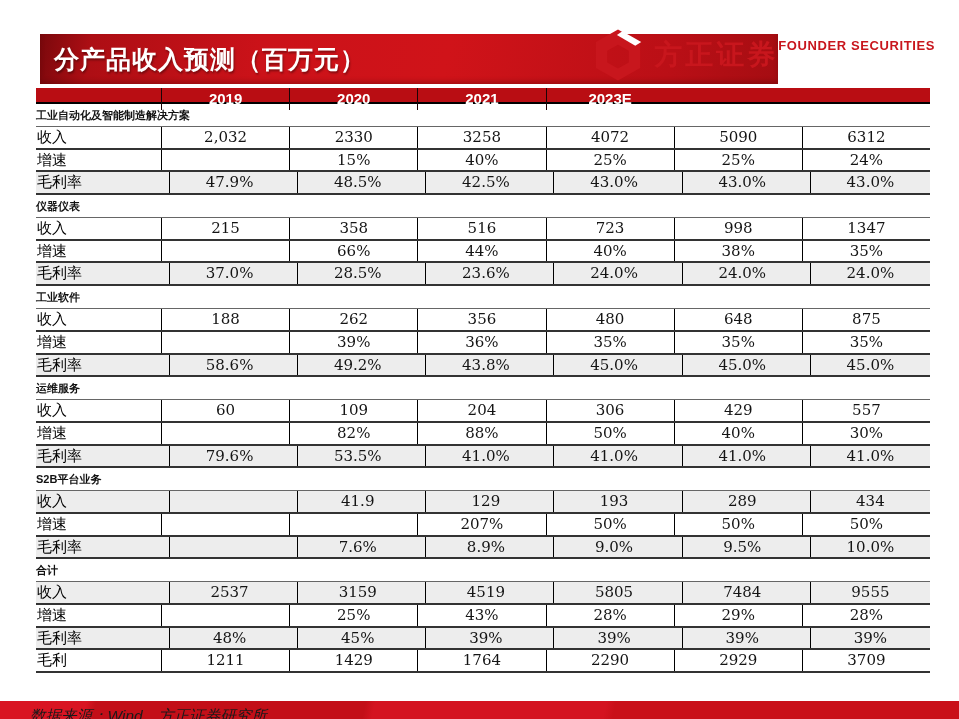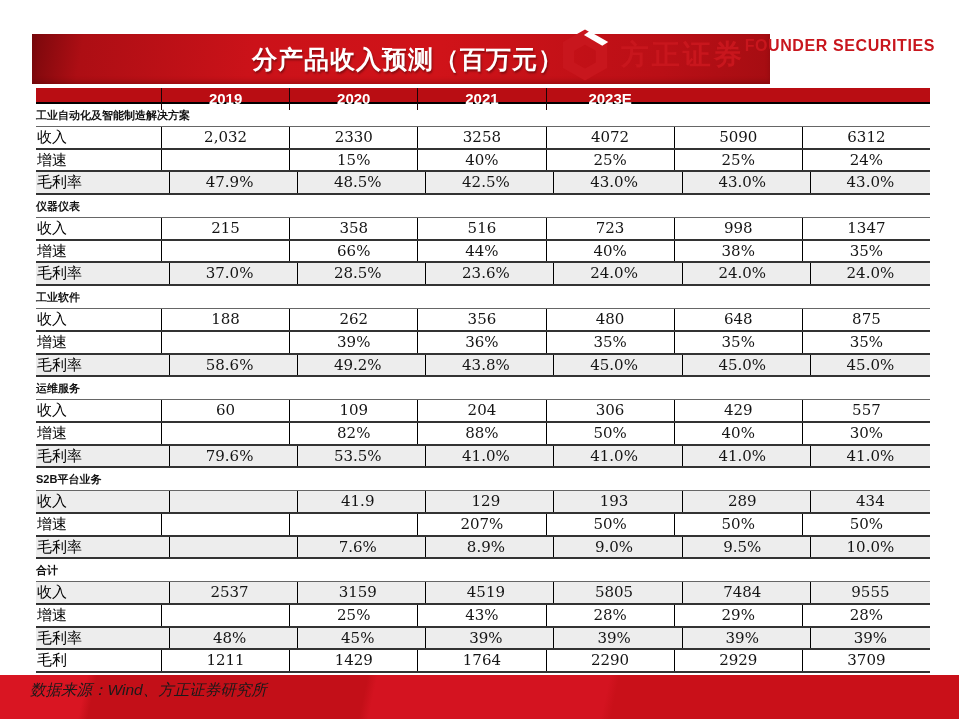--- a/index.html
+++ b/index.html
@@ -7,47 +7,46 @@
   body {
     font-family: "Liberation Sans", "DejaVu Sans", sans-serif;
     background: #ffffff;
     position: relative;
     overflow: hidden;
   }
   .page { position: absolute; inset: 0; }
 
   
   .banner {
-    position: absolute; left: 32px; top: 34px;
+    position: absolute; left: 40px; top: 34px;
     width: 738px; height: 50px;
     background: linear-gradient(100deg,
       #7a080c 0%, #ad0e14 7%, #cb1219 30%, #d01319 55%, #ba0f16 85%, #a50d12 100%);
     box-shadow: inset 0 -3px 4px rgba(60,0,0,.25);
-    text-align: center;
   }
   .banner .title {
     color: #ffffff; font-size: 25px; font-weight: 700;
     line-height: 50px; padding-left: 14px; letter-spacing: 1px;
     text-shadow: 1px 2px 2px rgba(0,0,0,.35);
     white-space: nowrap;
   }
 
   
   .logo {
     position: absolute; right: 24px; top: 28px;
     display: flex; align-items: center; gap: 9px;
   }
   .logo svg { width: 54px; height: 54px; display: block; }
   .logo-text { display: flex; flex-direction: row; }
   .logo-cn {
     color: #c8161d; font-size: 28px; font-weight: 800;
     letter-spacing: 3px; line-height: 32px; white-space: nowrap;
   }
   .logo-en {
-    color: #c8161d; font-size: 16px; font-weight: 700;
+    color: #c8161d; font-size: 13px; font-weight: 700;
     letter-spacing: 0.6px; line-height: 13px; white-space: nowrap;
   }
 
   
   .ftable { position: absolute; left: 36px; top: 88px; width: 894px; }
   .row, .srow { width: 100%; }
   .row {
     display: grid;
     grid-template-columns: 125px repeat(6, 1fr);
     align-items: center;
@@ -80,21 +79,21 @@
   }
   .row.data .cell.val {
     font-family: "DejaVu Serif", "Liberation Serif", serif;
     font-size: 15px; color: #141414; text-align: center;
     border-left: 1px solid #000000;
   }
 
   
   .footer {
     position: absolute; left: 0; bottom: 0;
-    width: 959px; height: 44px;
+    width: 959px; height: 18px;
     background: linear-gradient(102deg,
       #d91522 0%, #d91522 9%, #c30f18 10%, #c30f18 38%,
       #d41320 39%, #d41320 63%, #c91019 64%, #c91019 100%);
   }
   .footer .src {
     font-style: italic; font-size: 15.5px; color: #1a1a1a;
     line-height: 30px; padding-left: 30px; white-space: nowrap;
   }
 </style>
 </head>

